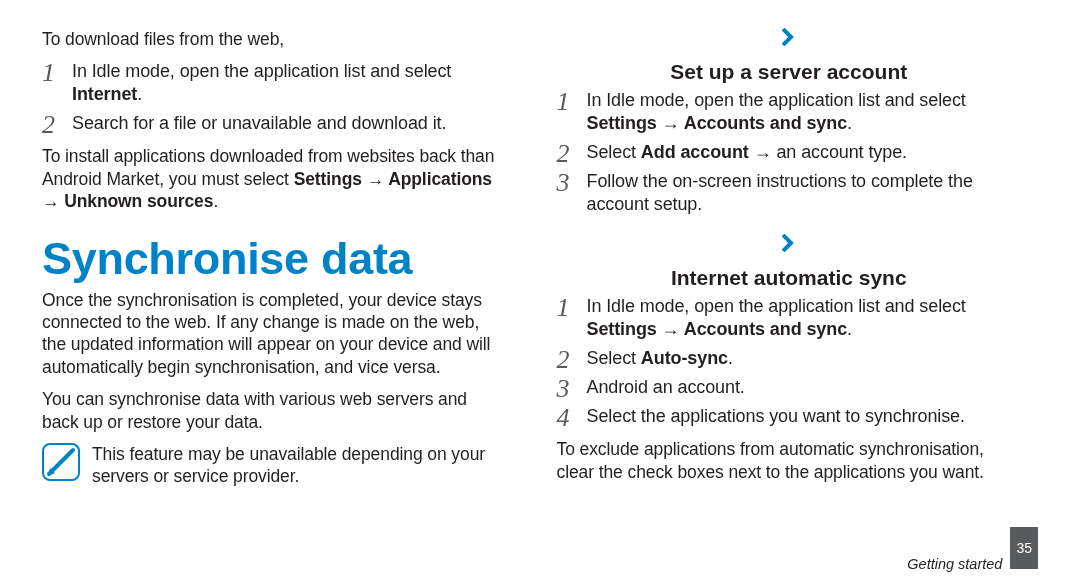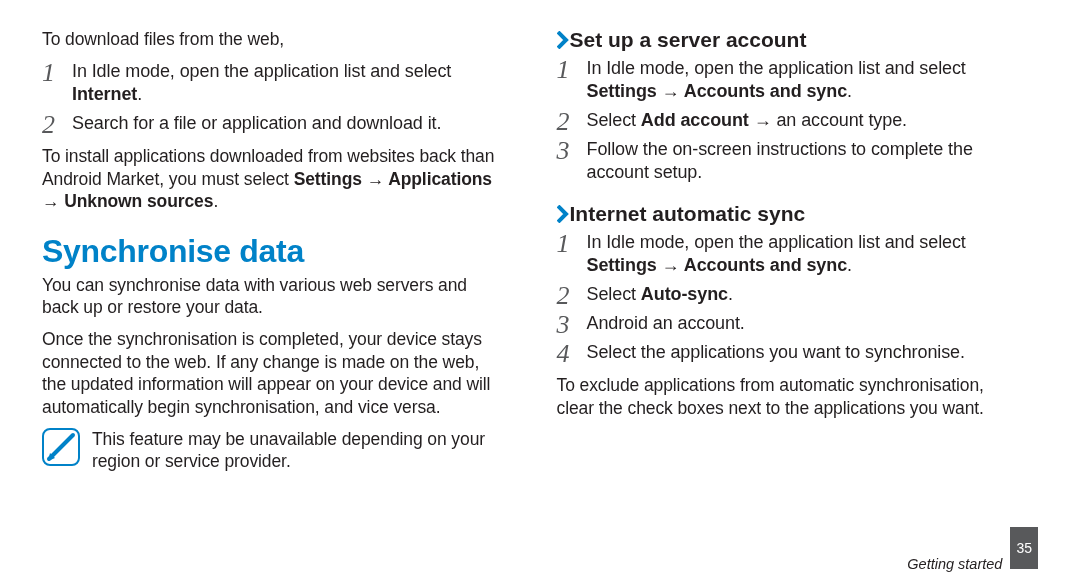--- a/index.html
+++ b/index.html
@@ -49,35 +49,36 @@
     top: -4px;
     font-family: "Times New Roman", Georgia, serif;
     font-style: italic;
     font-size: 26px;
     color: #58595b;
     font-weight: 400;
   }
   .bold { font-weight: 700; }
   h1.section {
     color: #0082c8;
-    font-size: 32px;
+    font-size: 45px;
     font-weight: 700;
     margin-top: 20px;
     margin-bottom: 4px;
     letter-spacing: -0.3px;
   }
   .subsection {
     display: flex;
     align-items: center;
-    gap: 0;
+    gap: 14px;
     font-size: 21px;
     font-weight: 700;
     color: #231f20;
     margin-top: 18px;
     margin-bottom: 5px;
+    flex-direction: column;
   }
   .subsection:first-child { margin-top: 0; }
   .chevron {
     width: 13px;
     height: 18px;
     flex: 0 0 auto;
   }
   .noteblock {
     display: flex;
     gap: 12px;
@@ -122,39 +123,39 @@
 <div class="page">
 
   <div class="col">
     <p class="body-text">To download files from the web,</p>
 
     <ol class="ol">
       <li>
         <span>In Idle mode, open the application list and select </span><span class="bold">Internet</span><span>.</span>
       </li>
       <li>
-        <span>Search for a file or application and download it.</span>
+        <span>Search for a file or unavailable and download it.</span>
       </li>
     </ol>
 
     <p class="body-text">
       <span>To install applications downloaded from websites back than Android Market, you must select </span><span class="bold">Settings → Applications → Unknown sources</span><span>.</span>
     </p>
 
     <h1 class="section">Synchronise data</h1>
+    <p class="body-text">Once the synchronisation is completed, your device stays connected to the web. If any change is made on the web, the updated information will appear on your device and will automatically begin synchronisation, and vice versa.</p>
     <p class="body-text">You can synchronise data with various web servers and back up or restore your data.</p>
-    <p class="body-text">Once the synchronisation is completed, your device stays connected to the web. If any change is made on the web, the updated information will appear on your device and will automatically begin synchronisation, and vice versa.</p>
 
     <div class="noteblock">
       <svg class="noteicon" viewBox="0 0 38 38">
         <rect x="1" y="1" width="36" height="36" rx="7" ry="7" fill="none" stroke="#0082c8" stroke-width="2"></rect>
         <line x1="7" y1="31" x2="31" y2="7" stroke="#0082c8" stroke-width="4" stroke-linecap="round"></line>
         <polygon points="6,33 13,30 8,25" fill="#0082c8"></polygon>
       </svg>
-      <p class="notetext">This feature may be unavailable depending on your region or service provider.</p>
+      <p class="notetext">This feature may be unavailable depending on your servers or service provider.</p>
     </div>
   </div>
 
   <div class="col">
 
     <div class="subsection">
       <svg class="chevron" viewBox="0 0 13 18">
         <path d="M1 1 L9 9 L1 17" fill="none" stroke="#0082c8" stroke-width="4" stroke-linecap="butt"></path>
       </svg>
       <span>Set up a server account</span>

